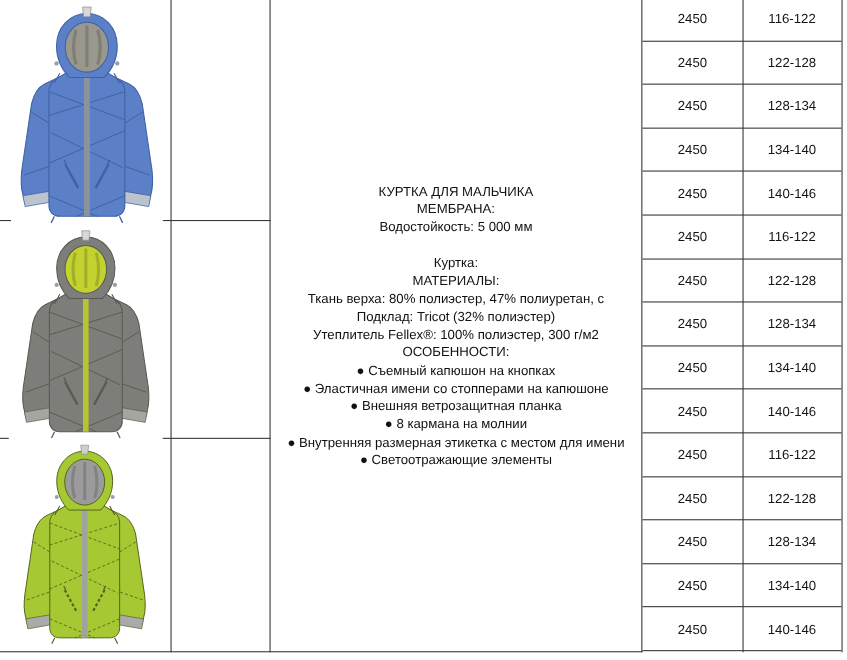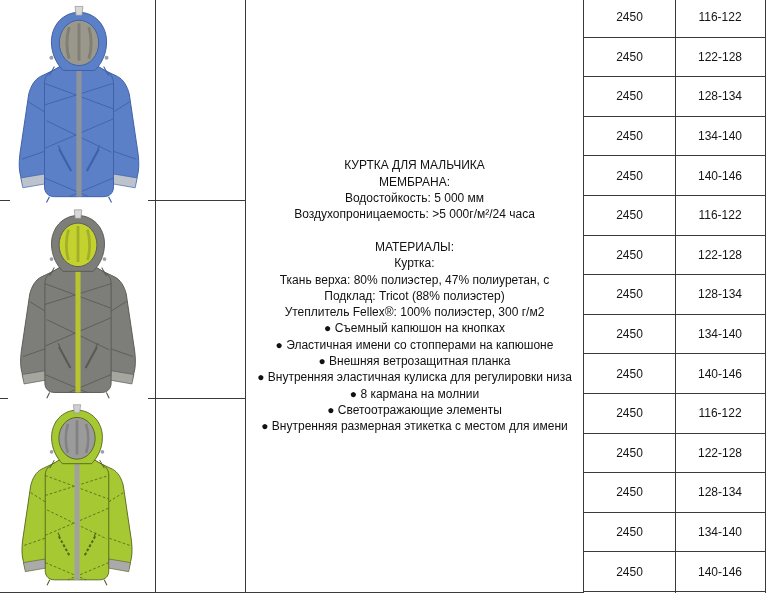--- a/index.html
+++ b/index.html
@@ -132,34 +132,33 @@
   <path d="M45,64 L40,73 M95,64 L100,73" fill="none" stroke="#55631c" stroke-width="1.1"></path>
   <circle cx="42" cy="55" r="2" fill="#9aa0a8"></circle>
         <circle cx="98" cy="55" r="2" fill="#9aa0a8"></circle>
 </svg>
     </div>
 
   <div class="desc" id="desc">
       <div class="desc-line">КУРТКА ДЛЯ МАЛЬЧИКА</div>
       <div class="desc-line">МЕМБРАНА:</div>
       <div class="desc-line">Водостойкость: 5 000 мм</div>
-      <div class="desc-line">Воздухопроницаемость: &gt;5 000г/м²/24 часа</div>
       <div class="desc-line">&nbsp;</div>
+      <div class="desc-line">Куртка:</div>
       <div class="desc-line">МАТЕРИАЛЫ:</div>
-      <div class="desc-line">Куртка:</div>
       <div class="desc-line">Ткань верха:  80% полиэстер, 47% полиуретан,  с</div>
-      <div class="desc-line">Подклад: Tricot (88% полиэстер)</div>
+      <div class="desc-line">Подклад: Tricot (32% полиэстер)</div>
       <div class="desc-line">Утеплитель Fellex®: 100% полиэстер, 300 г/м2</div>
+      <div class="desc-line">ОСОБЕННОСТИ:</div>
       <div class="desc-line">● Съемный капюшон на кнопках</div>
       <div class="desc-line">● Эластичная имени со стопперами на капюшоне</div>
       <div class="desc-line">● Внешняя ветрозащитная планка</div>
-      <div class="desc-line">● Внутренняя эластичная кулиска для регулировки низа</div>
       <div class="desc-line">● 8 кармана на молнии</div>
+      <div class="desc-line">● Внутренняя размерная этикетка с местом для имени</div>
       <div class="desc-line">● Светоотражающие элементы</div>
-      <div class="desc-line">● Внутренняя размерная этикетка с местом для имени</div>
     </div>
 
   <div class="price-table" id="priceTable">
       <div class="pt-row">
         <div class="pt-cell price">2450</div>
         <div class="pt-cell size">116-122</div>
       </div>
       <div class="pt-row">
         <div class="pt-cell price">2450</div>
         <div class="pt-cell size">122-128</div>

